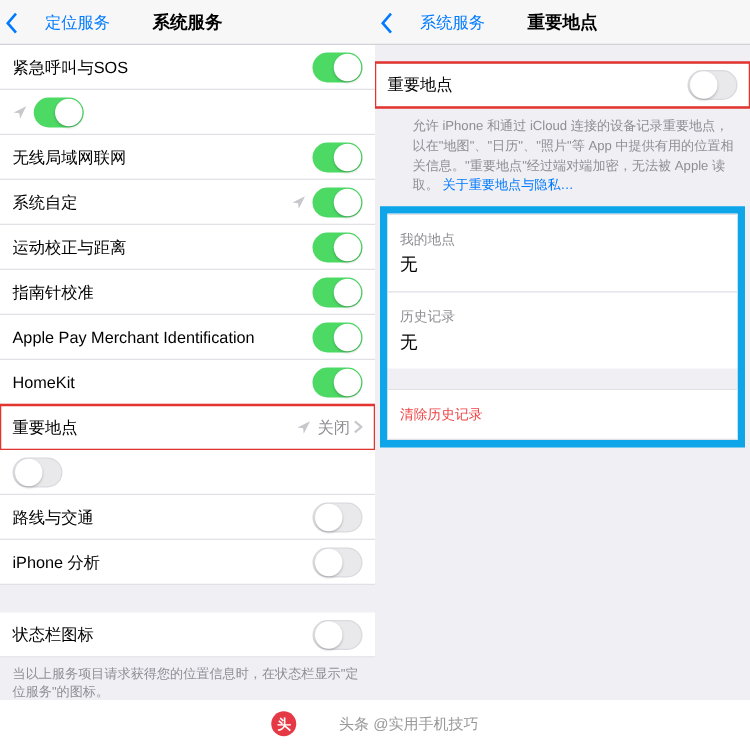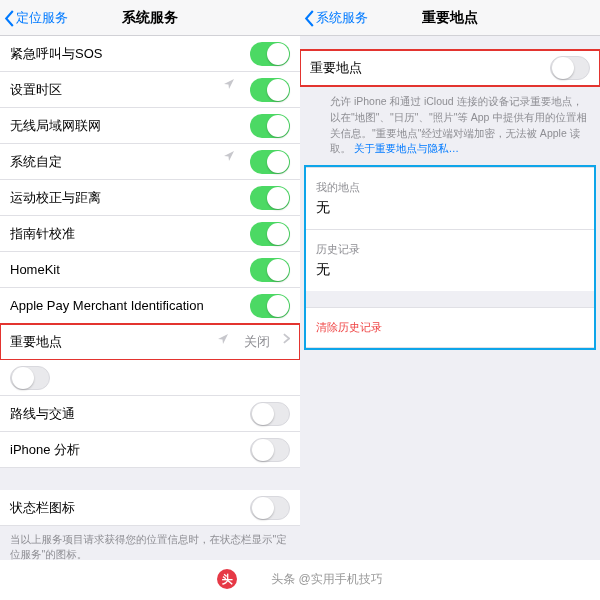--- a/index.html
+++ b/index.html
@@ -18,34 +18,34 @@
   }
   .header {
     height: 36px; background: #f7f7f8;
     border-bottom: 1px solid #d1d1d6;
     display: flex; align-items: center; justify-content: center;
     position: relative;
   }
   .header .back {
     position: absolute; left: 4px; top: 0; height: 36px;
     display: flex; align-items: center;
-    color: #007aff; font-size: 13px;
+    color: #007aff; font-size: 13px; gap: 20px;
   }
   .header .back svg { width: 11px; height: 17px; fill: #007aff; margin-right: 1px; }
   .header .title { font-weight: 600; font-size: 14px; }
   .content { flex: 1; overflow: hidden; }
   .row {
     background: #fff; height: 36px;
     border-bottom: 1px solid #e0e0e5;
     display: flex; align-items: center;
     padding: 0 10px;
     position: relative;
   }
   .row .label { flex: 1; font-size: 13px; color: #000; }
-  .row .right { display: flex; align-items: flex-start; gap: 13px; }
+  .row .right { display: flex; align-items: center; gap: 3px; }
   .toggle {
     width: 40px; height: 24px; border-radius: 12px;
     position: relative;
   }
   .toggle.on { background: #4cd964; }
   .toggle.off { background: #e9e9ec; border:1px solid #d9d9de; }
   .toggle .knob {
     width: 22px; height: 22px; border-radius: 50%;
     background: #fff; position: absolute; top: 1px;
     box-shadow: 0 1px 2px rgba(0,0,0,0.25);
@@ -71,21 +71,21 @@
   .card {
     background:#fff; margin:0; border-top:1px solid #e0e0e5;
   }
   .card-label { padding:12px 10px 2px 10px; color:#8e8e93; font-size:11px; }
   .card-value { padding:2px 10px 12px 10px; font-size:14px; color:#000;}
   .clear-btn {
     background:#fff; text-align:left; padding:12px 10px;
     color:#ef4444; font-size:11px;
     border-top:1px solid #e0e0e5; border-bottom:1px solid #e0e0e5;
   }
-  .bigbox { border:2px solid #0ea5e9; margin:0 4px; }
+  .bigbox { border:6px solid #0ea5e9; margin:0 4px; }
   .watermark {
     width:600px; height:38px; display:flex; align-items:center; justify-content:center;
     background:#fff; color:#fff;
   }
   .wm-inner {
     display:flex; align-items:center; gap:6px;
     color:#fff;
   }
   .wm-badge {
     width:20px;height:20px;border-radius:50%;background:#e63946;
@@ -113,21 +113,20 @@
     <div class="content" id="left-content">
         <div class="row">
           <span class="label">紧急呼叫与SOS</span>
           <div class="right">
             <div class="toggle on">
               <div class="knob"></div>
             </div>
           </div>
         </div>
         <div class="row">
-          <span class="label">设置时区</span>
           <div class="right">
             <svg class="loc-icon" viewBox="0 0 24 24">
               <path d="M2 12 L22 2 L12 22 L11 13 Z"></path>
             </svg>
             <div class="toggle on">
               <div class="knob"></div>
             </div>
           </div>
         </div>
         <div class="row">
@@ -159,29 +158,29 @@
         </div>
         <div class="row">
           <span class="label">指南针校准</span>
           <div class="right">
             <div class="toggle on">
               <div class="knob"></div>
             </div>
           </div>
         </div>
         <div class="row">
+          <span class="label">Apple Pay Merchant Identification</span>
+          <div class="right">
+            <div class="toggle on">
+              <div class="knob"></div>
+            </div>
+          </div>
+        </div>
+        <div class="row">
           <span class="label">HomeKit</span>
-          <div class="right">
-            <div class="toggle on">
-              <div class="knob"></div>
-            </div>
-          </div>
-        </div>
-        <div class="row">
-          <span class="label">Apple Pay Merchant Identification</span>
           <div class="right">
             <div class="toggle on">
               <div class="knob"></div>
             </div>
           </div>
         </div>
         <div class="row hl">
           <span class="label">重要地点</span>
           <div class="right">
             <svg class="loc-icon" viewBox="0 0 24 24">

